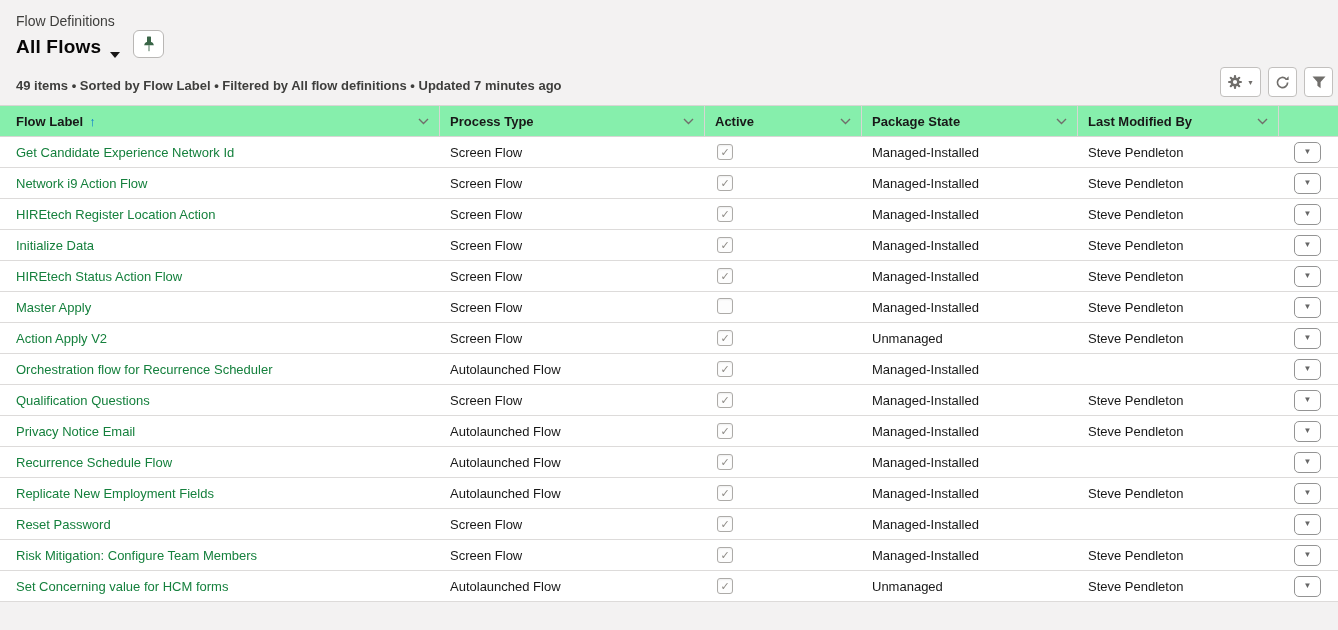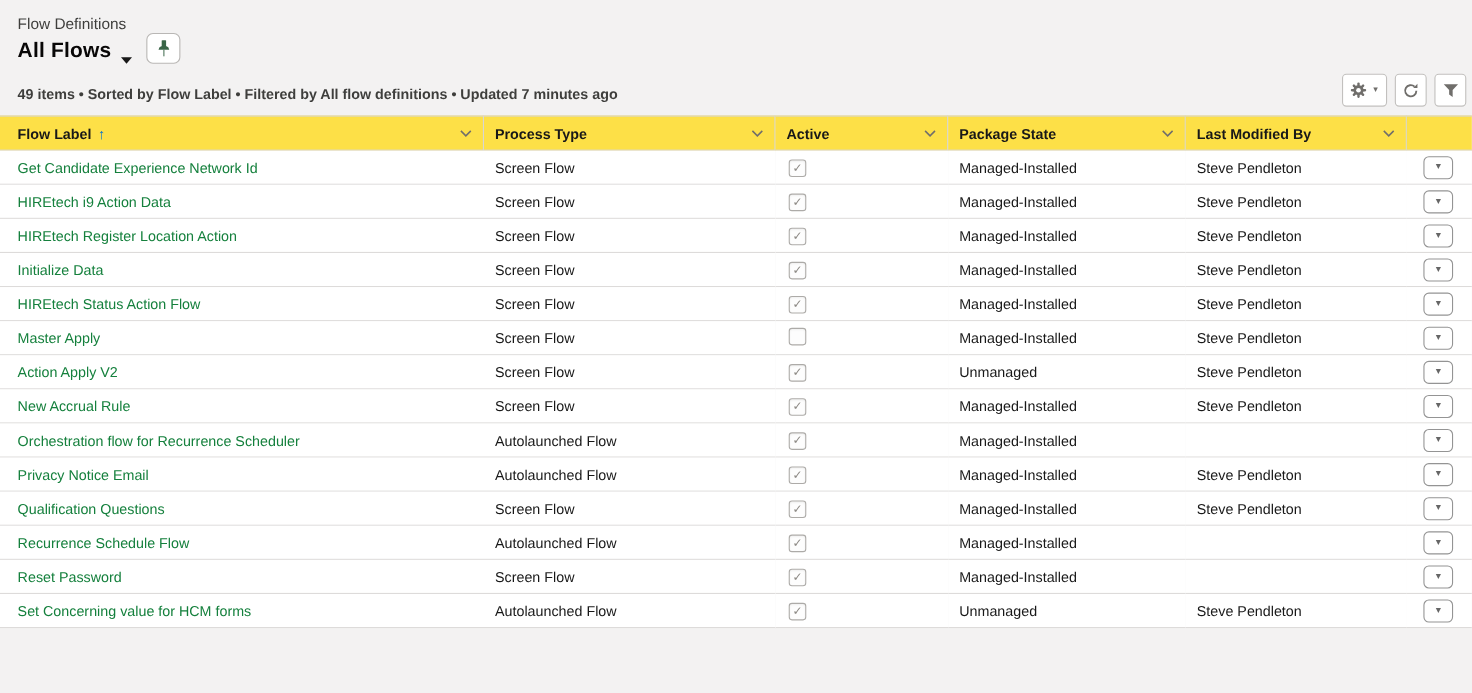--- a/index.html
+++ b/index.html
@@ -18,21 +18,21 @@
   .title-caret{width:0;height:0;border-left:5px solid transparent;border-right:5px solid transparent;border-top:6px solid #181818;margin-top:3px;}
   .pin-btn{width:31px;height:28px;border:1px solid #b9b7b5;border-radius:6px;background:#fff;display:flex;align-items:center;justify-content:center;padding:0;cursor:pointer;margin-left:4px;}
   .status{position:absolute;left:16px;bottom:12px;font-size:13px;color:#3e3e3c;font-weight:bold;}
   .actions{position:absolute;right:5px;bottom:8px;display:flex;gap:7px;}
   .tb{height:30px;min-width:29px;border:1px solid #c2c0be;border-radius:4px;background:#fff;display:flex;align-items:center;justify-content:center;gap:4px;padding:0 6px;cursor:pointer;}
   .tb .mini-caret{font-size:7px;color:#706e6b;line-height:1;}
   
   table.grid{position:absolute;left:0;top:105px;width:1338px;border-collapse:separate;border-spacing:0;table-layout:fixed;font-size:13px;}
   col.c0{width:440px}col.c1{width:265px}col.c2{width:157px}col.c3{width:216px}col.c4{width:201px}col.c5{width:59px}
   thead th{
-    height:30px;background:#fde047;border-top:1px solid #d8d6d4;border-bottom:1px solid #d8d6d4;
+    height:30px;background:#86efac;border-top:1px solid #d8d6d4;border-bottom:1px solid #d8d6d4;
     border-right:1px solid #d8d6d4;font-weight:700;text-align:left;padding:0 10px;color:#181818;
   }
   thead th:last-child{border-right:none;}
   thead th.c0{padding-left:16px;}
   .thin{display:flex;align-items:center;gap:6px;}
   .thlabel{white-space:nowrap;overflow:hidden;}
   .sortarrow{color:#0070d2;font-size:13px;font-weight:700;}
   .chev{margin-left:auto;display:flex;align-items:center;cursor:pointer;}
   tbody td{
     height:30px;background:#fff;border-bottom:1px solid #dddbda;
@@ -183,21 +183,21 @@
         <td class="c2"><span class="cb">✓</span></td>
         <td class="c3"><span>Managed-Installed</span></td>
         <td class="c4"><span>Steve Pendleton</span></td>
         <td class="c5">
           <button class="rowact">
             <span>▼</span>
           </button>
         </td>
       </tr>
       <tr>
-        <td class="c0"><a href="#">HIREtech i9 Action Data</a></td>
+        <td class="c0"><a href="#">Network i9 Action Flow</a></td>
         <td class="c1"><span>Screen Flow</span></td>
         <td class="c2"><span class="cb">✓</span></td>
         <td class="c3"><span>Managed-Installed</span></td>
         <td class="c4"><span>Steve Pendleton</span></td>
         <td class="c5">
           <button class="rowact">
             <span>▼</span>
           </button>
         </td>
       </tr>
@@ -255,85 +255,97 @@
         <td class="c2"><span class="cb">✓</span></td>
         <td class="c3"><span>Unmanaged</span></td>
         <td class="c4"><span>Steve Pendleton</span></td>
         <td class="c5">
           <button class="rowact">
             <span>▼</span>
           </button>
         </td>
       </tr>
       <tr>
-        <td class="c0"><a href="#">New Accrual Rule</a></td>
-        <td class="c1"><span>Screen Flow</span></td>
-        <td class="c2"><span class="cb">✓</span></td>
-        <td class="c3"><span>Managed-Installed</span></td>
-        <td class="c4"><span>Steve Pendleton</span></td>
-        <td class="c5">
-          <button class="rowact">
-            <span>▼</span>
-          </button>
-        </td>
-      </tr>
-      <tr>
         <td class="c0"><a href="#">Orchestration flow for Recurrence Scheduler</a></td>
         <td class="c1"><span>Autolaunched Flow</span></td>
         <td class="c2"><span class="cb">✓</span></td>
         <td class="c3"><span>Managed-Installed</span></td>
         <td class="c4"><span></span></td>
         <td class="c5">
           <button class="rowact">
             <span>▼</span>
           </button>
         </td>
       </tr>
       <tr>
+        <td class="c0"><a href="#">Qualification Questions</a></td>
+        <td class="c1"><span>Screen Flow</span></td>
+        <td class="c2"><span class="cb">✓</span></td>
+        <td class="c3"><span>Managed-Installed</span></td>
+        <td class="c4"><span>Steve Pendleton</span></td>
+        <td class="c5">
+          <button class="rowact">
+            <span>▼</span>
+          </button>
+        </td>
+      </tr>
+      <tr>
         <td class="c0"><a href="#">Privacy Notice Email</a></td>
         <td class="c1"><span>Autolaunched Flow</span></td>
         <td class="c2"><span class="cb">✓</span></td>
         <td class="c3"><span>Managed-Installed</span></td>
         <td class="c4"><span>Steve Pendleton</span></td>
         <td class="c5">
           <button class="rowact">
             <span>▼</span>
           </button>
         </td>
       </tr>
       <tr>
-        <td class="c0"><a href="#">Qualification Questions</a></td>
-        <td class="c1"><span>Screen Flow</span></td>
-        <td class="c2"><span class="cb">✓</span></td>
-        <td class="c3"><span>Managed-Installed</span></td>
-        <td class="c4"><span>Steve Pendleton</span></td>
-        <td class="c5">
-          <button class="rowact">
-            <span>▼</span>
-          </button>
-        </td>
-      </tr>
-      <tr>
         <td class="c0"><a href="#">Recurrence Schedule Flow</a></td>
         <td class="c1"><span>Autolaunched Flow</span></td>
         <td class="c2"><span class="cb">✓</span></td>
         <td class="c3"><span>Managed-Installed</span></td>
         <td class="c4"><span></span></td>
         <td class="c5">
           <button class="rowact">
             <span>▼</span>
           </button>
         </td>
       </tr>
       <tr>
+        <td class="c0"><a href="#">Replicate New Employment Fields</a></td>
+        <td class="c1"><span>Autolaunched Flow</span></td>
+        <td class="c2"><span class="cb">✓</span></td>
+        <td class="c3"><span>Managed-Installed</span></td>
+        <td class="c4"><span>Steve Pendleton</span></td>
+        <td class="c5">
+          <button class="rowact">
+            <span>▼</span>
+          </button>
+        </td>
+      </tr>
+      <tr>
         <td class="c0"><a href="#">Reset Password</a></td>
         <td class="c1"><span>Screen Flow</span></td>
         <td class="c2"><span class="cb">✓</span></td>
         <td class="c3"><span>Managed-Installed</span></td>
         <td class="c4"><span></span></td>
+        <td class="c5">
+          <button class="rowact">
+            <span>▼</span>
+          </button>
+        </td>
+      </tr>
+      <tr>
+        <td class="c0"><a href="#">Risk Mitigation: Configure Team Members</a></td>
+        <td class="c1"><span>Screen Flow</span></td>
+        <td class="c2"><span class="cb">✓</span></td>
+        <td class="c3"><span>Managed-Installed</span></td>
+        <td class="c4"><span>Steve Pendleton</span></td>
         <td class="c5">
           <button class="rowact">
             <span>▼</span>
           </button>
         </td>
       </tr>
       <tr>
         <td class="c0"><a href="#">Set Concerning value for HCM forms</a></td>
         <td class="c1"><span>Autolaunched Flow</span></td>
         <td class="c2"><span class="cb">✓</span></td>

